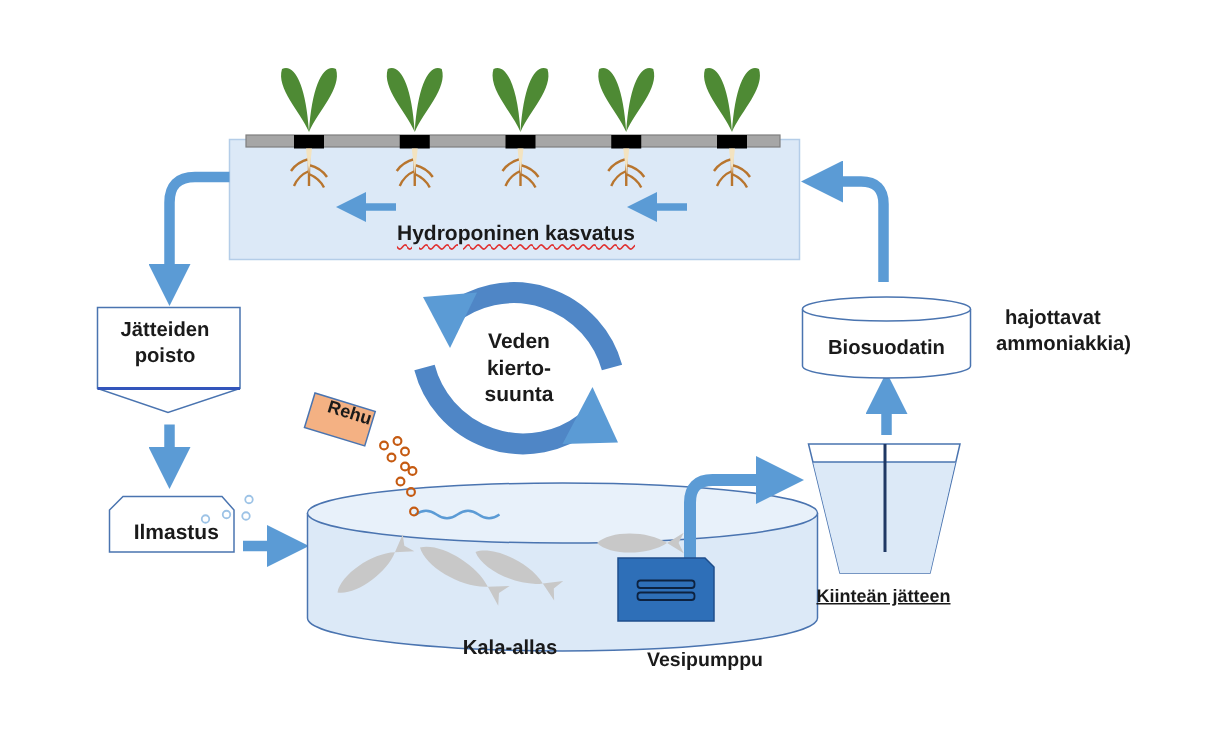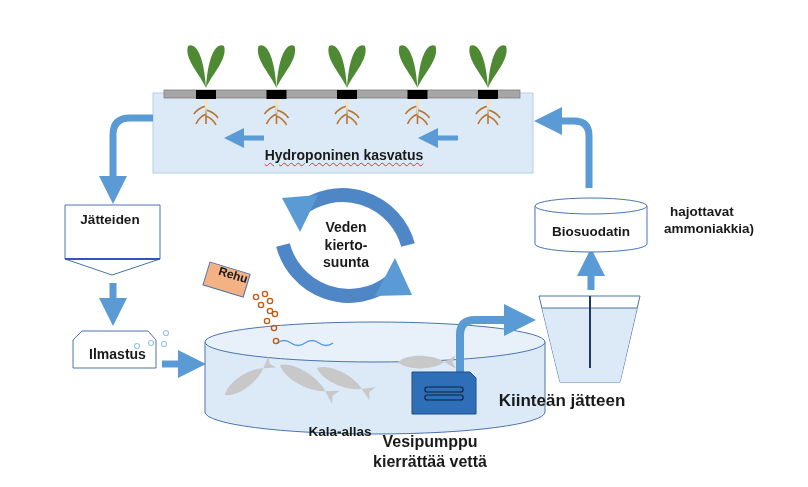--- a/index.html
+++ b/index.html
@@ -141,41 +141,41 @@
       <circle cx="267" cy="321" r="2.6" fill="none" stroke="#c55a11" stroke-width="1.4"></circle>
       <circle cx="274" cy="328" r="2.6" fill="none" stroke="#c55a11" stroke-width="1.4"></circle>
       <circle cx="276" cy="341" r="2.6" fill="none" stroke="#c55a11" stroke-width="1.4"></circle>
     </g>
 </svg>
 
 <div class="lbl" style="left:254px;top:147px;width:180px;font-size:14px;"><span class="spell">Hydroponinen kasvatus</span></div>
 
 <div class="lbl" style="left:65px;top:212px;width:90px;font-size:13.5px;">
   <div>Jätteiden</div>
+  <div>poisto</div>
 </div>
 
 <div class="lbl" style="left:73px;top:346px;width:89px;font-size:14px;">Ilmastus</div>
 
 <div class="lbl" style="left:306px;top:219px;width:80px;font-size:14px;">
   <div>Veden</div>
   <div>kierto-</div>
   <div>suunta</div>
 </div>
 
 <div class="lbl" style="left:214px;top:268px;width:38px;font-size:12px;transform:rotate(17deg);">Rehu</div>
 
 <div class="lbl" style="left:300px;top:424px;width:80px;font-size:13.5px;">Kala-allas</div>
 
-<div class="lbl" style="left:360px;top:432px;width:140px;font-size:16px;">
+<div class="lbl" style="left:400px;top:432px;width:140px;font-size:13px;">
   <div>Vesipumppu</div>
-  <div>kierrättää vettä</div>
 </div>
 
 <div class="lbl" style="left:535px;top:224px;width:112px;font-size:13.5px;">Biosuodatin</div>
 
 <div class="lbl lbl-left" style="left:664px;top:204px;width:140px;font-size:13.5px;">
   <div style="padding-left:6px;">hajottavat</div>
   <div>ammoniakkia)</div>
 </div>
 
-<div class="lbl" style="left:497px;top:390px;width:130px;font-size:17px;">
+<div class="lbl" style="left:524px;top:390px;width:130px;font-size:12px;text-decoration:underline;">
   <div>Kiinteän jätteen</div>
 </div>
 
 </body></html>

